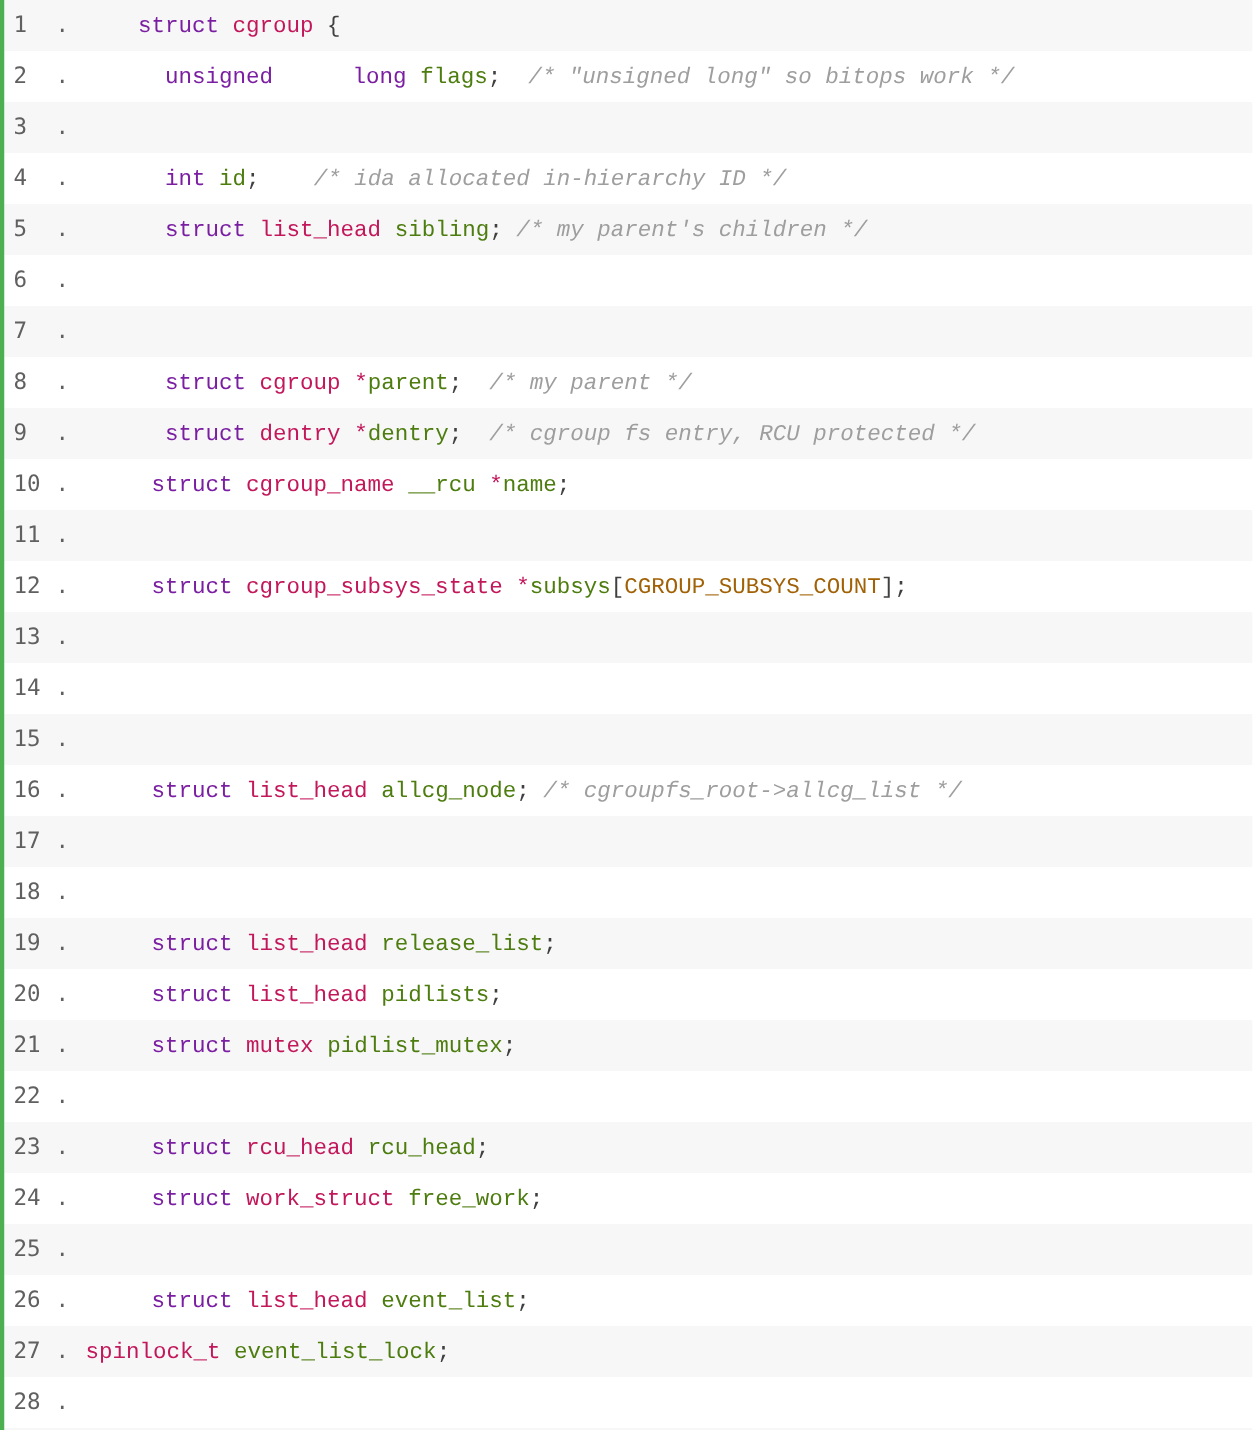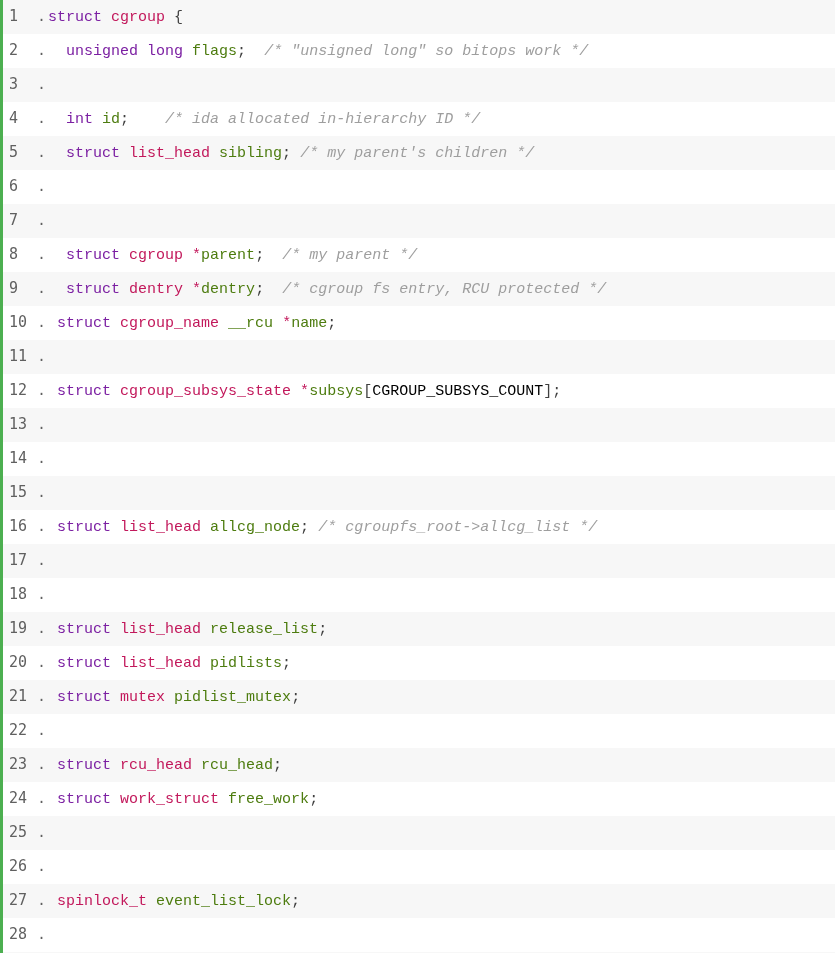--- a/index.html
+++ b/index.html
@@ -33,27 +33,27 @@
     user-select: none;
     font-family: Consolas, Monaco, monospace;
   }
   .dot {
     color: #606060;
   }
   .code {
     white-space: pre;
     padding-left: 2px;
   }
-  .kw { color: #7b1fa2; }      
+  .kw { color: #7b1fa2; margin-left: 44px; }      
   .type { color: #c2185b; margin-top: 28px; }    
   .ident { color: #4d7c0f; margin-top: 48px; }   
   .punct { color: #404040; }   
   .comment { color: #9e9e9e; font-style: italic; }
   .op { color: #c2185b; }
-  .num-const { color: #000000; margin-top: 48px; } 
+  .num-const { color: #a16207; margin-top: 48px; } 
 </style>
 </head>
 <body>
 
 <div class="code-block" id="code-block">
     <div class="line odd">
       <span class="lineno">1</span>
       <span class="dot">.</span>
       <span class="code"><span class="kw">struct</span><span> </span><span class="type">cgroup</span><span> </span><span class="punct">{</span></span>
     </div>
@@ -167,20 +167,21 @@
       <span class="code"><span> </span><span class="kw">struct</span><span> </span><span class="type">work_struct</span><span> </span><span class="ident">free_work</span><span class="punct">;</span></span>
     </div>
     <div class="line odd">
       <span class="lineno">25</span>
       <span class="dot">.</span>
       <span class="code"></span>
     </div>
     <div class="line even">
       <span class="lineno">26</span>
       <span class="dot">.</span>
+      <span class="code"><span> </span><span class="kw">struct</span><span> </span><span class="type">list_head</span><span> </span><span class="ident">event_list</span><span class="punct">;</span></span>
     </div>
     <div class="line odd">
       <span class="lineno">27</span>
       <span class="dot">.</span>
       <span class="code"><span> </span><span class="type">spinlock_t</span><span> </span><span class="ident">event_list_lock</span><span class="punct">;</span></span>
     </div>
     <div class="line even">
       <span class="lineno">28</span>
       <span class="dot">.</span>
       <span class="code"></span>

